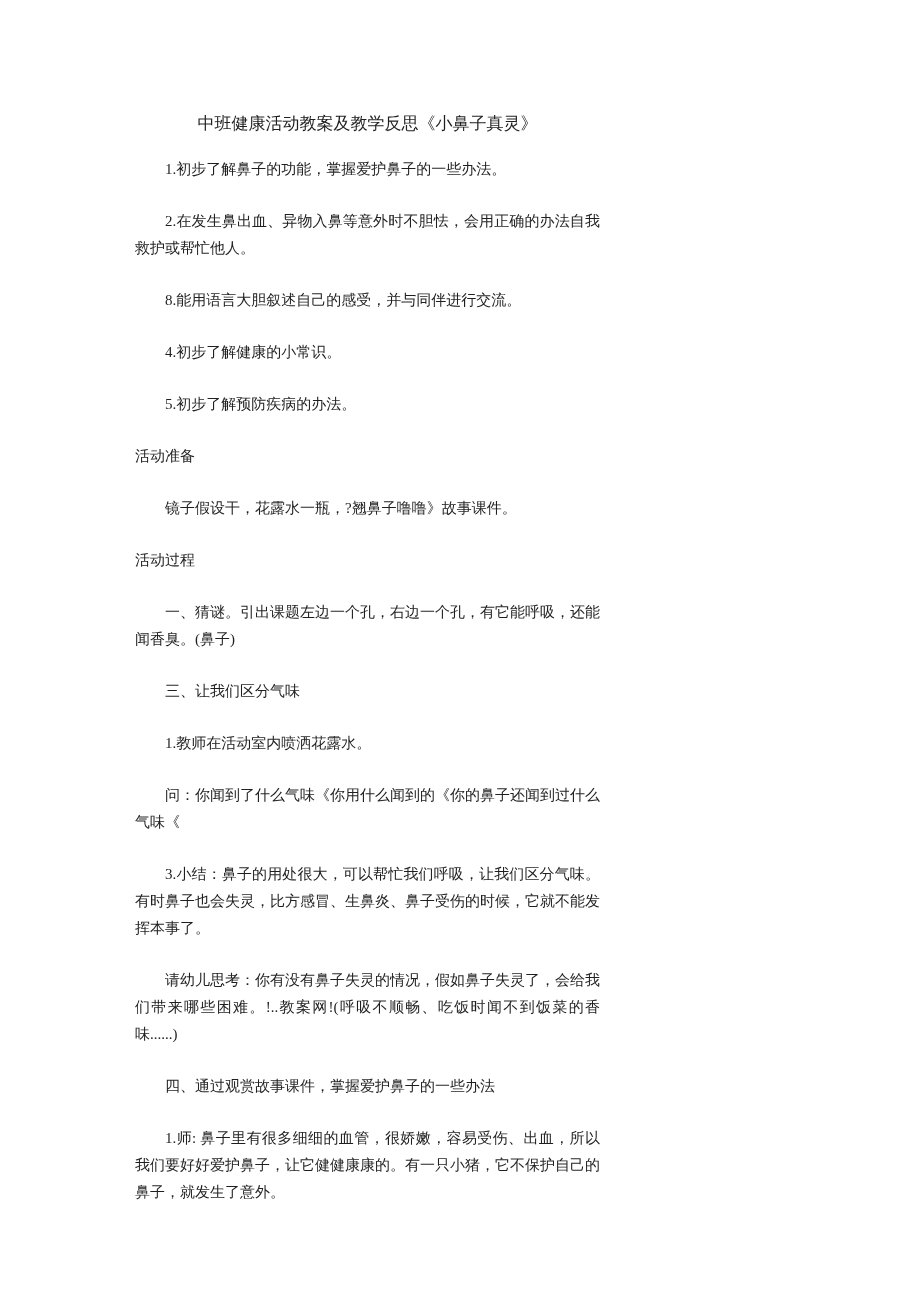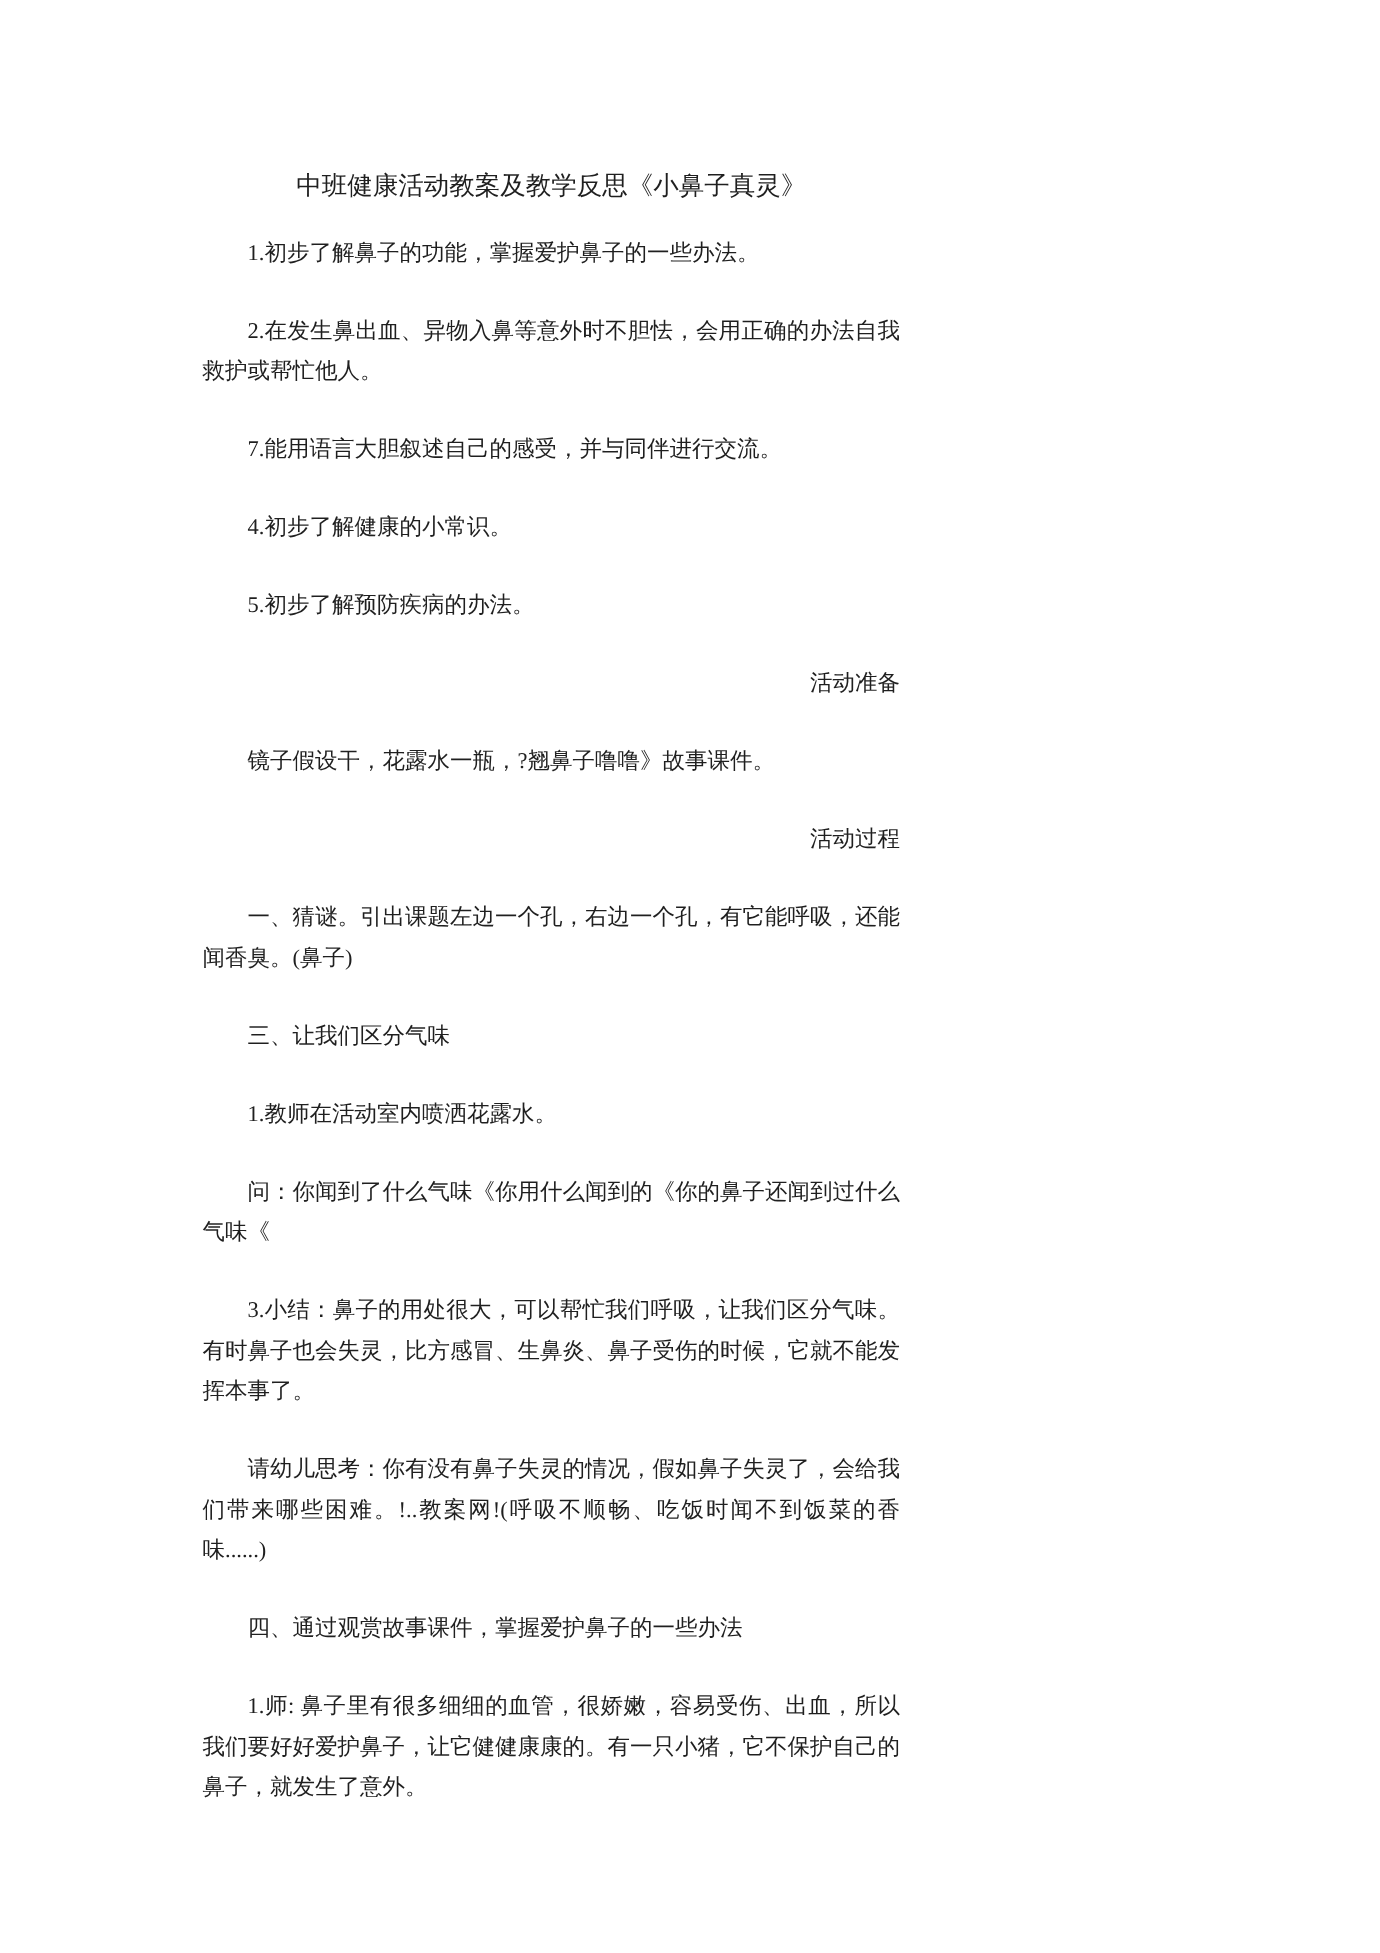--- a/index.html
+++ b/index.html
@@ -32,32 +32,32 @@
     font-size: 15px;
     line-height: 27px;
     color: #1f1f1f;
     margin: 0 0 25px 0;
     text-align: justify;
     text-indent: 2em;
     word-break: break-all;
   }
   .doc-body p.heading {
     text-indent: 0;
-    text-align: right;
+    text-align: left;
   }
 </style>
 </head>
 <body>
 
 <div class="page">
   <h1 class="doc-title">中班健康活动教案及教学反思《小鼻子真灵》</h1>
   <div class="doc-body">
       <p class="body">1.初步了解鼻子的功能，掌握爱护鼻子的一些办法。</p>
       <p class="body">2.在发生鼻出血、异物入鼻等意外时不胆怯，会用正确的办法自我救护或帮忙他人。</p>
-      <p class="body">7.能用语言大胆叙述自己的感受，并与同伴进行交流。</p>
+      <p class="body">8.能用语言大胆叙述自己的感受，并与同伴进行交流。</p>
       <p class="body">4.初步了解健康的小常识。</p>
       <p class="body">5.初步了解预防疾病的办法。</p>
       <p class="heading">活动准备</p>
       <p class="body">镜子假设干，花露水一瓶，?翘鼻子噜噜》故事课件。</p>
       <p class="heading">活动过程</p>
       <p class="body">一、猜谜。引出课题左边一个孔，右边一个孔，有它能呼吸，还能闻香臭。(鼻子)</p>
       <p class="body">三、让我们区分气味</p>
       <p class="body">1.教师在活动室内喷洒花露水。</p>
       <p class="body">问：你闻到了什么气味《你用什么闻到的《你的鼻子还闻到过什么气味《</p>
       <p class="body">3.小结：鼻子的用处很大，可以帮忙我们呼吸，让我们区分气味。有时鼻子也会失灵，比方感冒、生鼻炎、鼻子受伤的时候，它就不能发挥本事了。</p>

